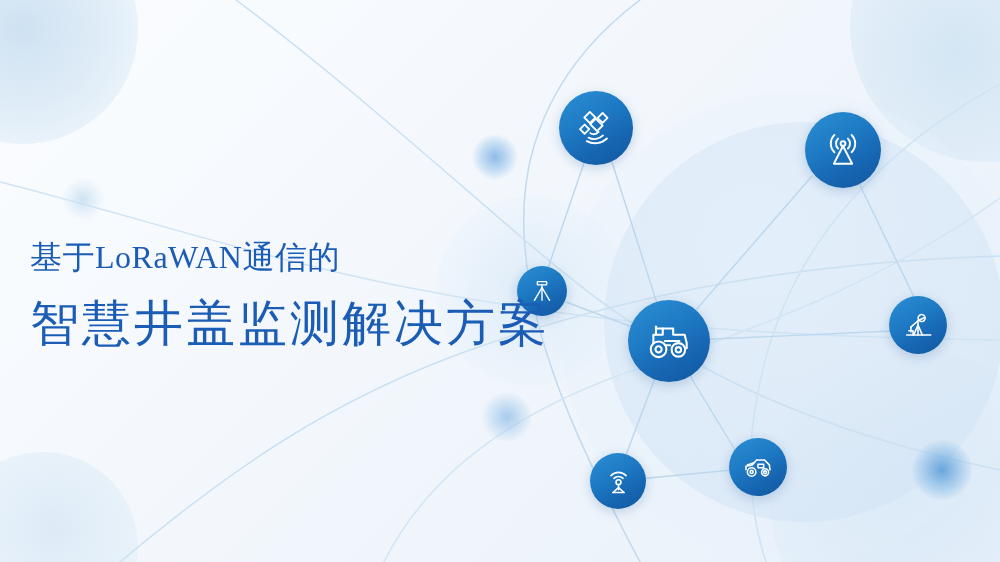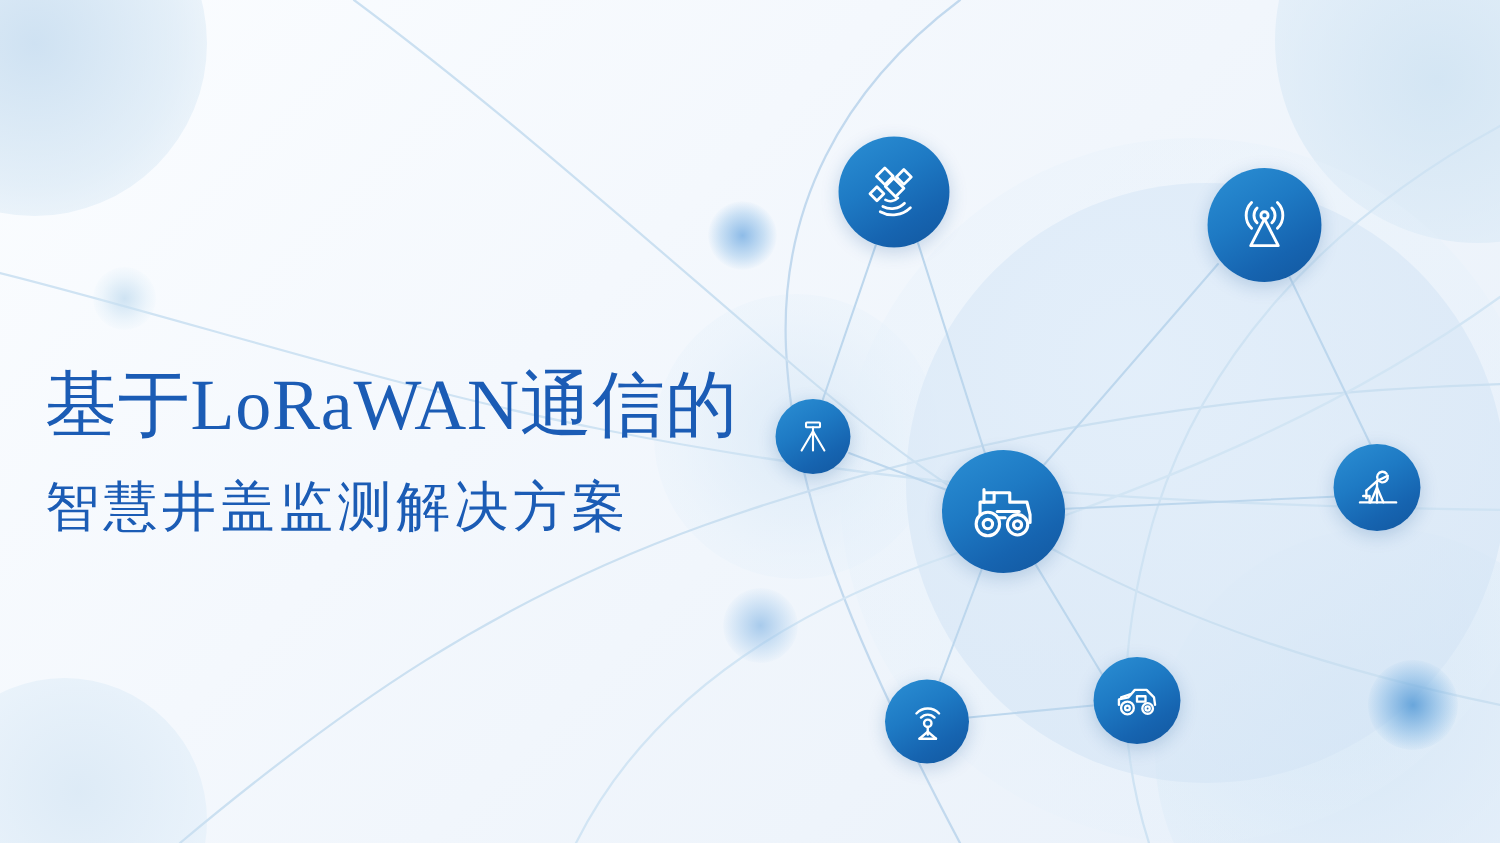--- a/index.html
+++ b/index.html
@@ -107,24 +107,24 @@
   .title {
     position: absolute;
     left: 30px;
     top: 232px;
     color: #1b5cb5;
     font-family: "Liberation Serif", "DejaVu Serif", serif;
     letter-spacing: .5px;
     line-height: 1.62;
     white-space: nowrap;
   }
-  .title-line { display: block; font-size: 48px; }
+  .title-line { display: block; font-size: 32px; }
   .title-line.l2 {
     font-family: "DejaVu Sans", "Liberation Sans", sans-serif;
-    font-size: 36px;
+    font-size: 49px;
     letter-spacing: 3px;
   }
 </style>
 </head>
 <body>
 
 <div class="slide">
 
   <div class="blob blob-tl"></div>
   <div class="blob blob-tr"></div>

